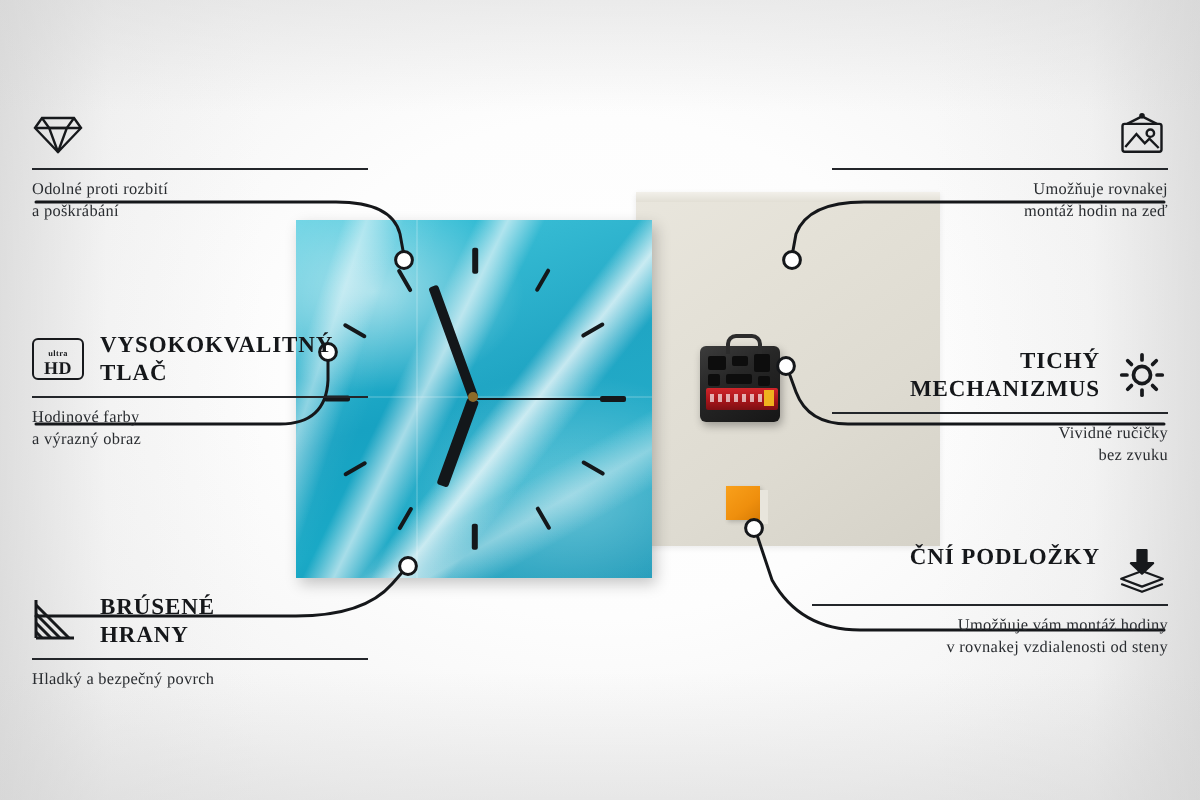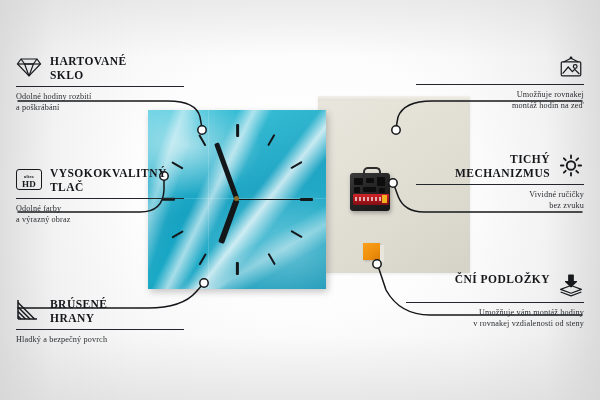--- a/index.html
+++ b/index.html
@@ -304,48 +304,44 @@
     <div class="f-head">
       <span class="f-icon">
         <svg width="26" height="22" viewBox="0 0 26 22" fill="none" stroke="#17191c" stroke-width="1.2">
           <path d="M5,3 L21,3 L24.5,8 L13,20 L1.5,8 Z"></path>
           <path d="M1.5,8 L24.5,8"></path>
           <path d="M5,3 L8.6,8 L13,20"></path>
           <path d="M21,3 L17.4,8 L13,20"></path>
           <path d="M8.6,8 L17.4,8"></path>
         </svg>
       </span>
-      <div class="f-title">
-        <div>HARTOVANÉ</div>
-        <div>SKLO</div>
-      </div>
-    </div>
-    <div class="f-rule"></div>
-    <div class="f-desc">
-      <div>Odolné hodiny rozbití</div>
+    </div>
+    <div class="f-rule"></div>
+    <div class="f-desc">
+      <div>Odolné proti rozbití</div>
       <div>a poškrábání</div>
     </div>
   </div>
 
   <div class="feature left" style="left:16px; top:166px;">
     <div class="f-head">
       <span class="f-icon">
         <span class="hdbadge">
           <span class="u">ultra</span>
           <span class="hd">HD</span>
         </span>
       </span>
       <div class="f-title">
         <div>VYSOKOKVALITNÝ</div>
         <div>TLAČ</div>
       </div>
     </div>
     <div class="f-rule"></div>
     <div class="f-desc">
-      <div>Odolné farby</div>
+      <div>Hodinové farby</div>
       <div>a výrazný obraz</div>
     </div>
   </div>
 
   <div class="feature left" style="left:16px; top:272px;margin-top:25px;">
     <div class="f-head">
       <span class="f-icon">
         <svg width="26" height="24" viewBox="0 0 26 24" stroke="#17191c" stroke-width="1.5" fill="none">
           <path d="M2,2 L2,21"></path>
           <path d="M2,21 L21,21"></path>
@@ -378,21 +374,21 @@
         </svg>
       </span>
     </div>
     <div class="f-rule"></div>
     <div class="f-desc">
       <div>Umožňuje rovnakej</div>
       <div>montáž hodin na zeď</div>
     </div>
   </div>
 
-  <div class="feature right" style="left:416px; top:152px;">
+  <div class="feature right" style="left:416px; top:174px;">
     <div class="f-head">
       <span class="f-icon">
         <svg width="28" height="27" viewBox="0 0 28 27" fill="none" stroke="#17191c" stroke-width="2" stroke-linecap="round">
           <circle cx="14" cy="13.5" r="4.6"></circle>
           <path d="M14,2.6 L14,5.4"></path>
           <path d="M14,21.6 L14,24.4"></path>
           <path d="M3.1,13.5 L5.9,13.5"></path>
           <path d="M22.1,13.5 L24.9,13.5"></path>
           <path d="M6.3,5.8 L8.3,7.8"></path>
           <path d="M19.7,19.2 L21.7,21.2"></path>

